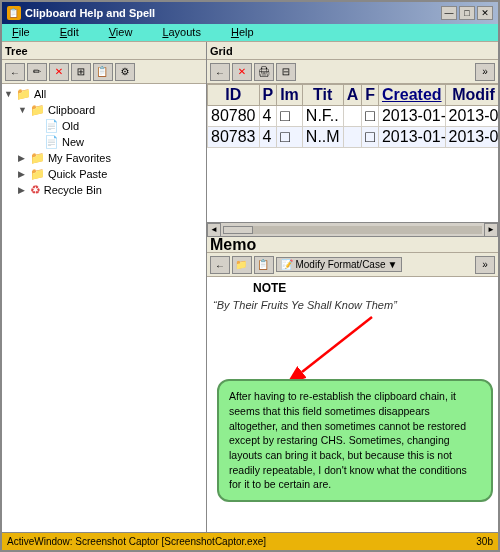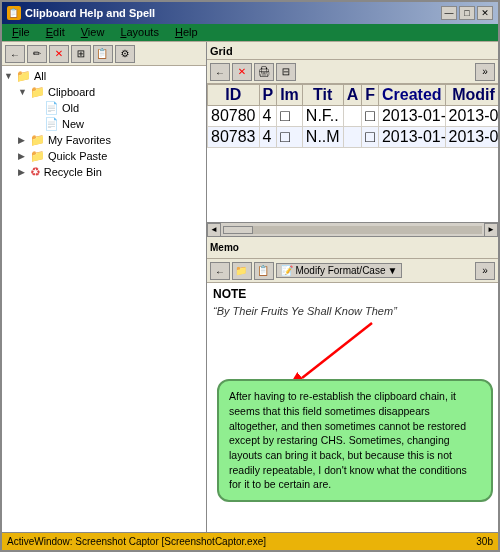--- a/index.html
+++ b/index.html
@@ -7,21 +7,21 @@
 
     
     .window { width: 500px; height: 552px; border: 2px solid #888; background: #ece9d8; display: flex; flex-direction: column; }
     .title-bar { background: linear-gradient(to right, #0a246a, #a6b8d4); color: white; padding: 3px 5px; display: flex; align-items: center; justify-content: space-between; height: 22px; }
     .title-bar-left { display: flex; align-items: center; gap: 4px; font-size: 11px; font-weight: bold; }
     .title-icon { width: 14px; height: 14px; background: #f0a000; border-radius: 2px; display: flex; align-items: center; justify-content: center; font-size: 9px; }
     .title-controls { display: flex; gap: 2px; }
     .title-btn { width: 16px; height: 14px; background: #d4d0c8; border: 1px solid #888; font-size: 9px; cursor: pointer; display: flex; align-items: center; justify-content: center; color: #000; }
 
     
-    .menu-bar { background: #15803d; border-bottom: 1px solid #b0a898; padding: 1px 4px; display: flex; gap: 4px; height: 18px; }
+    .menu-bar { background: #5eead4; border-bottom: 1px solid #b0a898; padding: 1px 4px; display: flex; gap: 18px; height: 18px; }
     .menu-item { padding: 1px 6px; font-size: 11px; cursor: pointer; color: #000; }
     .menu-item u { text-decoration: underline; }
 
     
     .main-content { display: flex; flex: 1; overflow: hidden; }
 
     
     .tree-panel { width: 205px; border-right: 1px solid #888; background: #fff; display: flex; flex-direction: column; }
     .panel-header { background: #ece9d8; border-bottom: 1px solid #b0a898; padding: 1px 3px; font-size: 11px; font-weight: bold; height: 18px; display: flex; align-items: center; }
     .panel-toolbar { background: #ece9d8; border-bottom: 1px solid #b0a898; padding: 1px 3px; display: flex; gap: 2px; height: 24px; align-items: center; }
@@ -42,25 +42,25 @@
     .grid-header { background: #ece9d8; border-bottom: 1px solid #b0a898; padding: 1px 3px; font-size: 11px; font-weight: bold; height: 18px; display: flex; align-items: center; }
     .grid-toolbar { background: #ece9d8; border-bottom: 1px solid #b0a898; padding: 1px 3px; display: flex; gap: 2px; height: 24px; align-items: center; }
     .grid-content { flex: 1; overflow: auto; background: #fff; }
     .grid-table { border-collapse: collapse; font-size: 16px; width: 100%; }
     .grid-table th { background: #ece9d8; border: 1px solid #b0a898; padding: 1px 3px; font-weight: bold; position: sticky; top: 0; white-space: nowrap; color: #000060; text-align: center; cursor: pointer; }
     .grid-table td { border: 1px solid #d4d0c8; padding: 1px 3px; white-space: nowrap; overflow: hidden; max-width: 60px; }
     .grid-table tr:nth-child(even) { background: #f0f4ff; }
 
     
     .memo-section { flex: 1; display: flex; flex-direction: column; overflow: hidden; }
-    .memo-header { background: #ece9d8; border-bottom: 1px solid #b0a898; padding: 1px 3px; font-size: 10px; font-weight: bold; height: 22px; display: flex; align-items: center; }
+    .memo-header { background: #ece9d8; border-bottom: 1px solid #b0a898; padding: 1px 3px; font-size: 16px; font-weight: bold; height: 16px; display: flex; align-items: center; }
     .memo-toolbar { background: #ece9d8; border-bottom: 1px solid #b0a898; padding: 1px 3px; display: flex; gap: 2px; height: 24px; align-items: center; }
     .memo-format-btn { font-size: 10px; padding: 1px 4px; background: #d4d0c8; border: 1px solid #888; cursor: pointer; display: flex; align-items: center; gap: 2px; }
     .memo-content { flex: 1; background: #fff; padding: 4px 6px; overflow: auto; position: relative; }
-    .memo-note-label { font-size: 12px; font-weight: bold; color: #000; margin-bottom: 4px; }
+    .memo-note-label { font-size: 12px; font-weight: bold; color: #000; margin-bottom: 4px; margin-left: 40px; }
     .memo-text { font-size: 11px; color: #333; font-style: italic; }
 
     
     .annotation-bubble { position: absolute; bottom: 30px; left: 10px; right: 5px; background: #90ee90; border: 2px solid #5a9a5a; border-radius: 12px; padding: 8px 10px; font-size: 10.5px; color: #000; line-height: 1.4; z-index: 10; }
 
     
     .status-bar { background: #eab308; border-top: 1px solid #888; padding: 1px 5px; font-size: 10px; height: 18px; display: flex; align-items: center; justify-content: space-between; }
 
     
     .grid-hscroll { height: 14px; background: #d4d0c8; border-top: 1px solid #888; display: flex; align-items: center; }
@@ -91,20 +91,23 @@
     <span class="menu-item"><u>F</u>ile</span>
     <span class="menu-item"><u>E</u>dit</span>
     <span class="menu-item"><u>V</u>iew</span>
     <span class="menu-item"><u>L</u>ayouts</span>
     <span class="menu-item"><u>H</u>elp</span>
   </div>
 
   <div class="main-content">
 
     <div class="tree-panel">
+      <div class="panel-header">
+        <span>Tree</span>
+      </div>
       <div class="panel-toolbar">
         <div class="tb-btn">←</div>
         <div class="tb-btn">✏</div>
         <div class="tb-btn" style="color:red;">✕</div>
         <div class="tb-btn">⊞</div>
         <div class="tb-btn">📋</div>
         <div class="tb-btn">⚙</div>
       </div>
       <div class="tree-content">
 
@@ -169,21 +172,21 @@
         <div class="grid-content">
           <table class="grid-table">
             <thead>
               <tr>
                 <th>ID</th>
                 <th>P</th>
                 <th>Im</th>
                 <th>Tit</th>
                 <th>A</th>
                 <th>F</th>
-                <th style="color:#000080;">Created</th>
+                <th style="color:#000080;text-decoration:underline;">Created</th>
                 <th>Modif</th>
               </tr>
             </thead>
             <tbody id="grid-tbody">
             <tr>
       <td>80780</td>
       <td>4</td>
       <td>□</td>
       <td>N.F..</td>
       <td></td>

